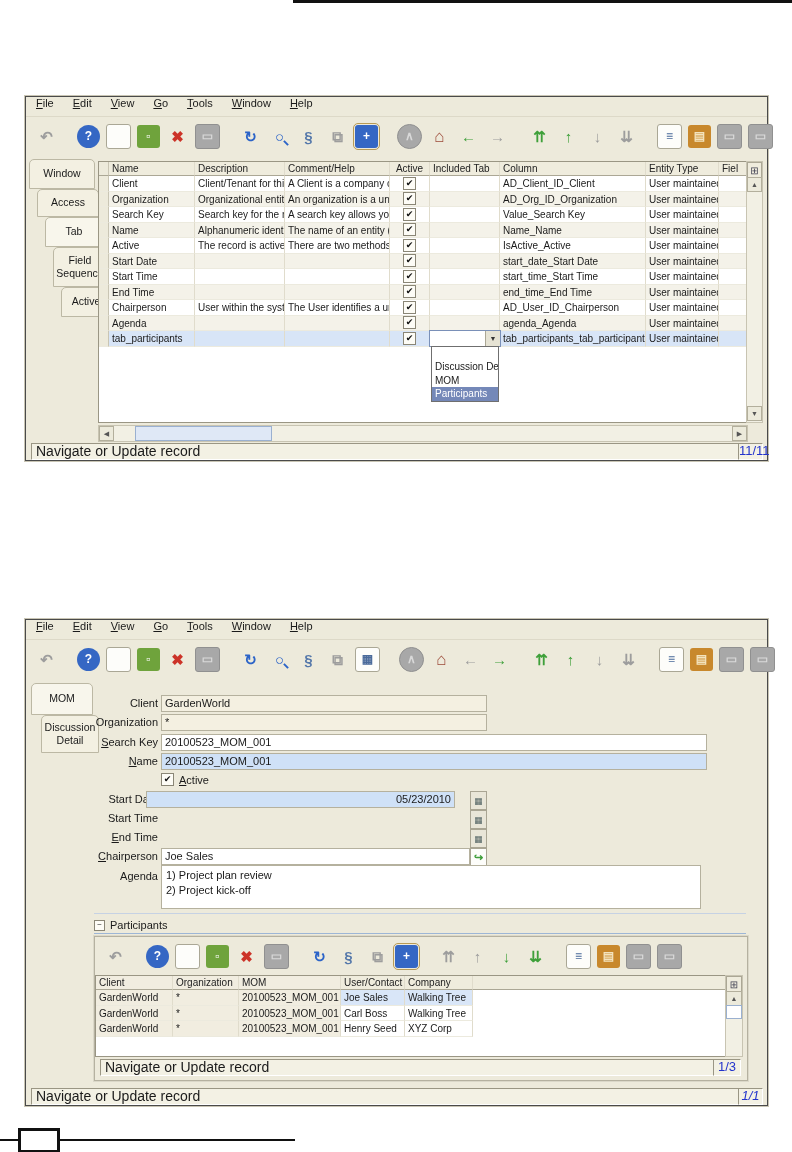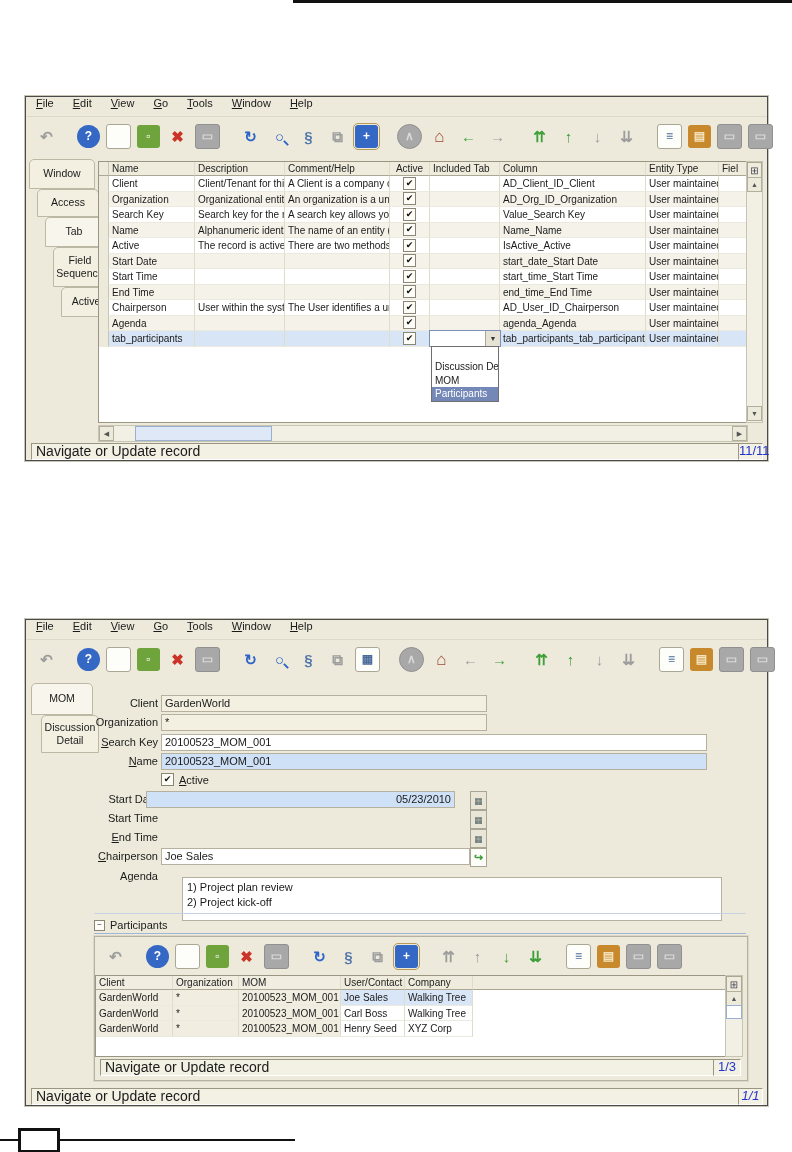--- a/index.html
+++ b/index.html
@@ -398,21 +398,21 @@
     <div class="fbtn" style="left:444px;top:190px;">▦</div>
 
     <div class="flabel mn" style="left:2px;top:209px;">End Time</div>
     <div class="fbtn" style="left:444px;top:209px;">▦</div>
 
     <div class="flabel mn" style="left:2px;top:228px;">Chairperson</div>
     <div class="ffield" style="left:135px;top:228px;width:301px;">Joe Sales</div>
     <div class="fbtn grn" style="left:444px;top:228px;">↪</div>
 
     <div class="flabel" style="left:2px;top:248px;">Agenda</div>
-    <div class="ftext" style="left:135px;top:257px;width:530px;height:38px;margin-left:21px;">1) Project plan review
+    <div class="ftext" style="left:135px;top:245px;width:530px;height:38px;">1) Project plan review
 2) Project kick-off</div>
 
     <div class="secthead" style="left:68px;top:297px;width:652px;height:16px;">
       <span class="colbox">−</span>
       <span>Participants</span>
     </div>
 
     <div class="subpanel" style="left:68px;top:316px;width:652px;height:143px;">
       <div class="toolbar" style="top:2px;height:34px;">
           <span class="tbtn gray">↶</span>

